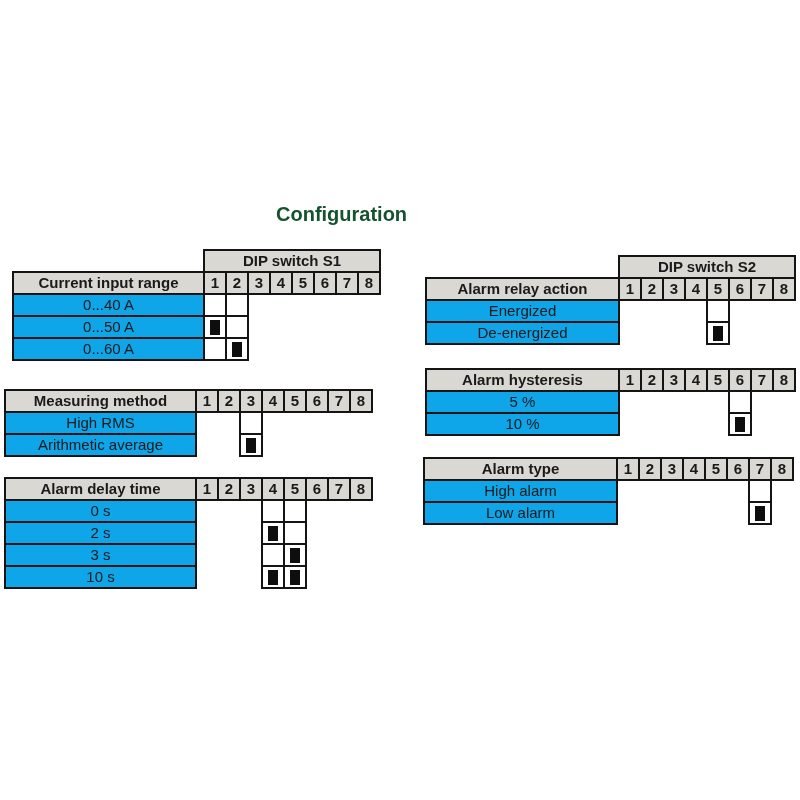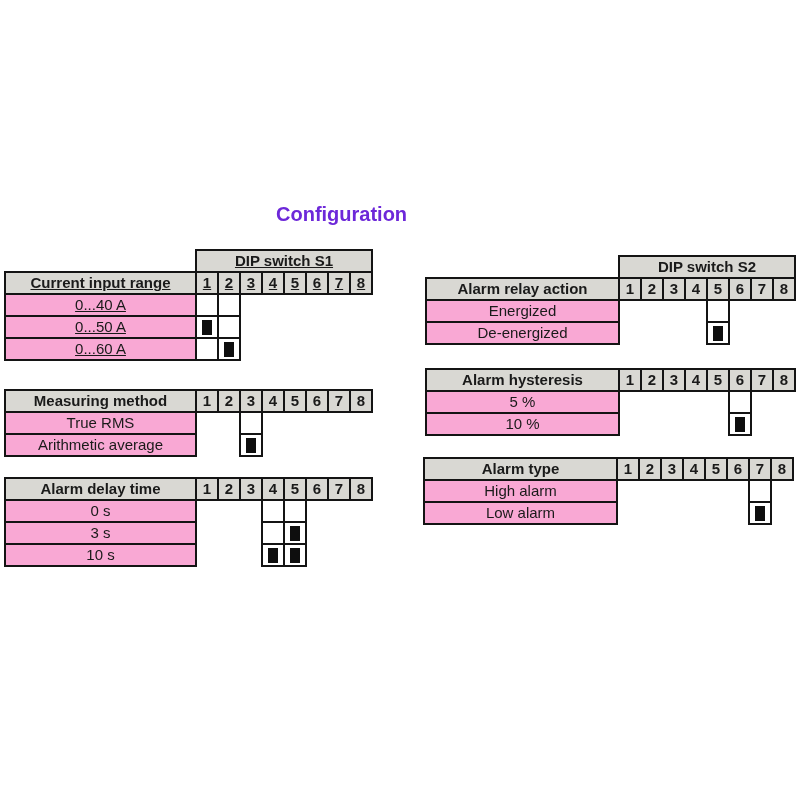--- a/index.html
+++ b/index.html
@@ -3,46 +3,46 @@
 <meta charset="utf-8">
 <title>Configuration</title>
 <style>
   html,body{margin:0;padding:0;}
   body{
     width:800px;height:800px;background:#ffffff;position:relative;
     font-family:"Liberation Sans",sans-serif;color:#1a1a1a;overflow:hidden;
   }
   .title{
     position:absolute;left:276px;top:202px;margin:0;
-    font-size:20px;font-weight:bold;line-height:24px;color:#6d28d9;
+    font-size:20px;font-weight:bold;line-height:24px;color:#14532d;
   }
   table.cfg{
     position:absolute;border-collapse:collapse;table-layout:fixed;
     border-spacing:0;
   }
   .cfg col.sw{width:22px;}
   .cfg-left col.lab{width:191px;}
   .cfg-right col.lab{width:193px;}
   .cfg th,.cfg td{
     padding:0;height:20px;text-align:center;vertical-align:middle;
     font-size:15px;line-height:18px;white-space:nowrap;overflow:hidden;
   }
   .cfg .bx{border:2px solid #141414;}
   .cfg th.bx{background:#d9d8d3;font-weight:bold;}
-  .cfg td.lab{background:#f9a8d4;font-weight:normal;}
+  .cfg td.lab{background:#0ea5e9;font-weight:normal;}
   .cfg td.sw{line-height:0;background:#ffffff;}
   .cfg .ghost{border:0;background:transparent;}
   .mark{display:inline-block;width:10px;height:15px;background:#0e0e0e;}
 </style>
 </head>
 <body>
 
 <h1 class="title">Configuration</h1>
 
-<table class="cfg cfg-left" style="left:4px;top:249px;text-decoration:underline;">
+<table class="cfg cfg-left" style="left:12px;top:249px;">
   <colgroup>
       <col class="lab">
       <col class="sw">
       <col class="sw">
       <col class="sw">
       <col class="sw">
       <col class="sw">
       <col class="sw">
       <col class="sw">
       <col class="sw">
@@ -117,21 +117,21 @@
     <th class="bx">1</th>
     <th class="bx">2</th>
     <th class="bx">3</th>
     <th class="bx">4</th>
     <th class="bx">5</th>
     <th class="bx">6</th>
     <th class="bx">7</th>
     <th class="bx">8</th>
   </tr>
   <tr>
-    <td class="lab bx">True RMS</td>
+    <td class="lab bx">High RMS</td>
     <td class="ghost"></td>
         <td class="ghost"></td>
     <td class="sw bx"></td>
     <td class="ghost"></td>
         <td class="ghost"></td>
         <td class="ghost"></td>
         <td class="ghost"></td>
         <td class="ghost"></td>
   </tr>
   <tr>
@@ -177,20 +177,31 @@
     <td class="ghost"></td>
         <td class="ghost"></td>
         <td class="ghost"></td>
     <td class="sw bx"></td>
     <td class="sw bx"></td>
     <td class="ghost"></td>
         <td class="ghost"></td>
         <td class="ghost"></td>
   </tr>
   <tr>
+    <td class="lab bx">2 s</td>
+    <td class="ghost"></td>
+        <td class="ghost"></td>
+        <td class="ghost"></td>
+    <td class="sw bx"><span class="mark"></span></td>
+    <td class="sw bx"></td>
+    <td class="ghost"></td>
+        <td class="ghost"></td>
+        <td class="ghost"></td>
+  </tr>
+  <tr>
     <td class="lab bx">3 s</td>
     <td class="ghost"></td>
         <td class="ghost"></td>
         <td class="ghost"></td>
     <td class="sw bx"></td>
     <td class="sw bx"><span class="mark"></span></td>
     <td class="ghost"></td>
         <td class="ghost"></td>
         <td class="ghost"></td>
   </tr>

